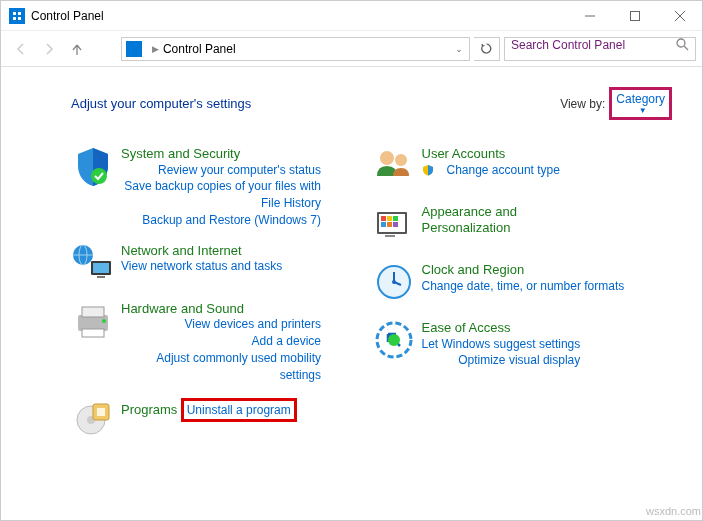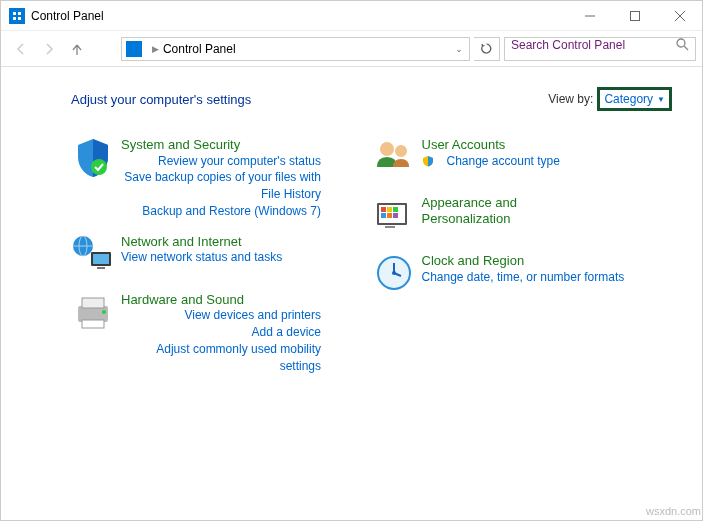--- a/index.html
+++ b/index.html
@@ -23,21 +23,21 @@
     .refresh-btn { width:26px; height:24px; border:1px solid #ccc; border-left:none; display:flex; align-items:center; justify-content:center; margin-right:4px;}
     .searchbox { width: 192px; height: 24px; border: 1px solid #ccc; display: flex; padding: 0 6px; color:#701a75; }
     .searchbox .placeholder { flex:1; font-size:12px;}
     .searchbox .sicon svg { width:13px; height:13px; }
 
     .content { padding: 20px 30px 10px 70px; }
     .header-row { display:flex; align-items:center; margin-bottom: 26px; }
     .header-row h1 { font-size: 13px; font-weight: 400; color: #003399; }
     .header-row .spacer { flex:1; }
     .viewby-label { font-size:12px; color:#333; margin-right:4px;}
-    .viewby-value { font-size:12px; color:#0066cc; padding:2px 4px; border:3px solid #14532d; display:inline-flex; align-items:center;}
+    .viewby-value { font-size:12px; color:#0066cc; padding:2px 4px; border:3px solid #be185d; display:inline-flex; align-items:center;flex-direction:column;}
     .viewby-value .dd { margin-left:4px; font-size:8px; color:#0066cc;}
 
     .columns { display:flex; }
     .col { width: 50%; }
 
     .cat-item { display:flex; margin-bottom: 14px; }
     .cat-icon { width: 44px; height: 44px; flex-shrink:0; margin-right: 6px; display:flex; align-items:flex-start; justify-content:center; }
     .cat-body { padding-top:0; }
     .cat-title { color: #1a7a1a; font-size: 13px; font-weight: 400; line-height:1.2; }
     .cat-link { color: #0066cc; font-size: 12px; display:block; line-height:1.4; cursor:pointer;text-align:right;}
@@ -176,20 +176,36 @@
             </svg>
         </div>
         <div class="cat-body">
           <a class="cat-title">Hardware and Sound</a>
           <a class="cat-link">View devices and printers</a>
           <a class="cat-link">Add a device</a>
           <a class="cat-link" style="max-width:200px;">Adjust commonly used mobility settings</a>
         </div>
       </div>
 
+      <div class="cat-item">
+        <div class="cat-icon">
+          <svg width="40" height="40" viewBox="0 0 40 40">
+              <circle cx="18" cy="22" r="14" fill="#e8e8e8" stroke="#bbb"></circle>
+              <circle cx="18" cy="22" r="4" fill="#ccc"></circle>
+              <rect x="20" y="6" width="16" height="16" rx="2" fill="#f0c96a" stroke="#c89b3a"></rect>
+              <rect x="24" y="10" width="8" height="8" fill="#fff6dd"></rect>
+            </svg>
+        </div>
+        <div class="cat-body">
+          <a class="cat-title">Programs</a>
+          <span class="highlight-red">
+            <a class="cat-link" style="display:inline">Uninstall a program</a>
+          </span>
+        </div>
+      </div>
 
     </div>
 
     <div class="col">
 
       <div class="cat-item">
         <div class="cat-icon">
           <svg width="42" height="38" viewBox="0 0 42 38">
               <circle cx="14" cy="12" r="7" fill="#f2c28b"></circle>
               <path d="M4 30 Q4 20 14 20 Q24 20 24 30 Z" fill="#3a8f3a"></path>
@@ -236,18 +252,32 @@
               <line x1="20" y1="20" x2="27" y2="23" stroke="#1565c0" stroke-width="2"></line>
               <circle cx="20" cy="20" r="2" fill="#1565c0"></circle>
             </svg>
         </div>
         <div class="cat-body">
           <a class="cat-title">Clock and Region</a>
           <a class="cat-link">Change date, time, or number formats</a>
         </div>
       </div>
 
+      <div class="cat-item">
+        <div class="cat-icon">
+          <svg width="40" height="40" viewBox="0 0 40 40">
+              <circle cx="20" cy="20" r="17" fill="none" stroke="#2b8fd9" stroke-width="3" stroke-dasharray="6 3"></circle>
+              <path d="M14 14 L26 26 M14 14 L14 22 M14 14 L22 14" fill="none" stroke="#1565c0" stroke-width="2.5"></path>
+              <circle cx="20" cy="20" r="6" fill="#2ecc40"></circle>
+            </svg>
+        </div>
+        <div class="cat-body">
+          <a class="cat-title">Ease of Access</a>
+          <a class="cat-link">Let Windows suggest settings</a>
+          <a class="cat-link">Optimize visual display</a>
+        </div>
+      </div>
 
     </div>
   </div>
 </div>
 
 <div class="watermark">wsxdn.com</div>
 
 </body></html>

